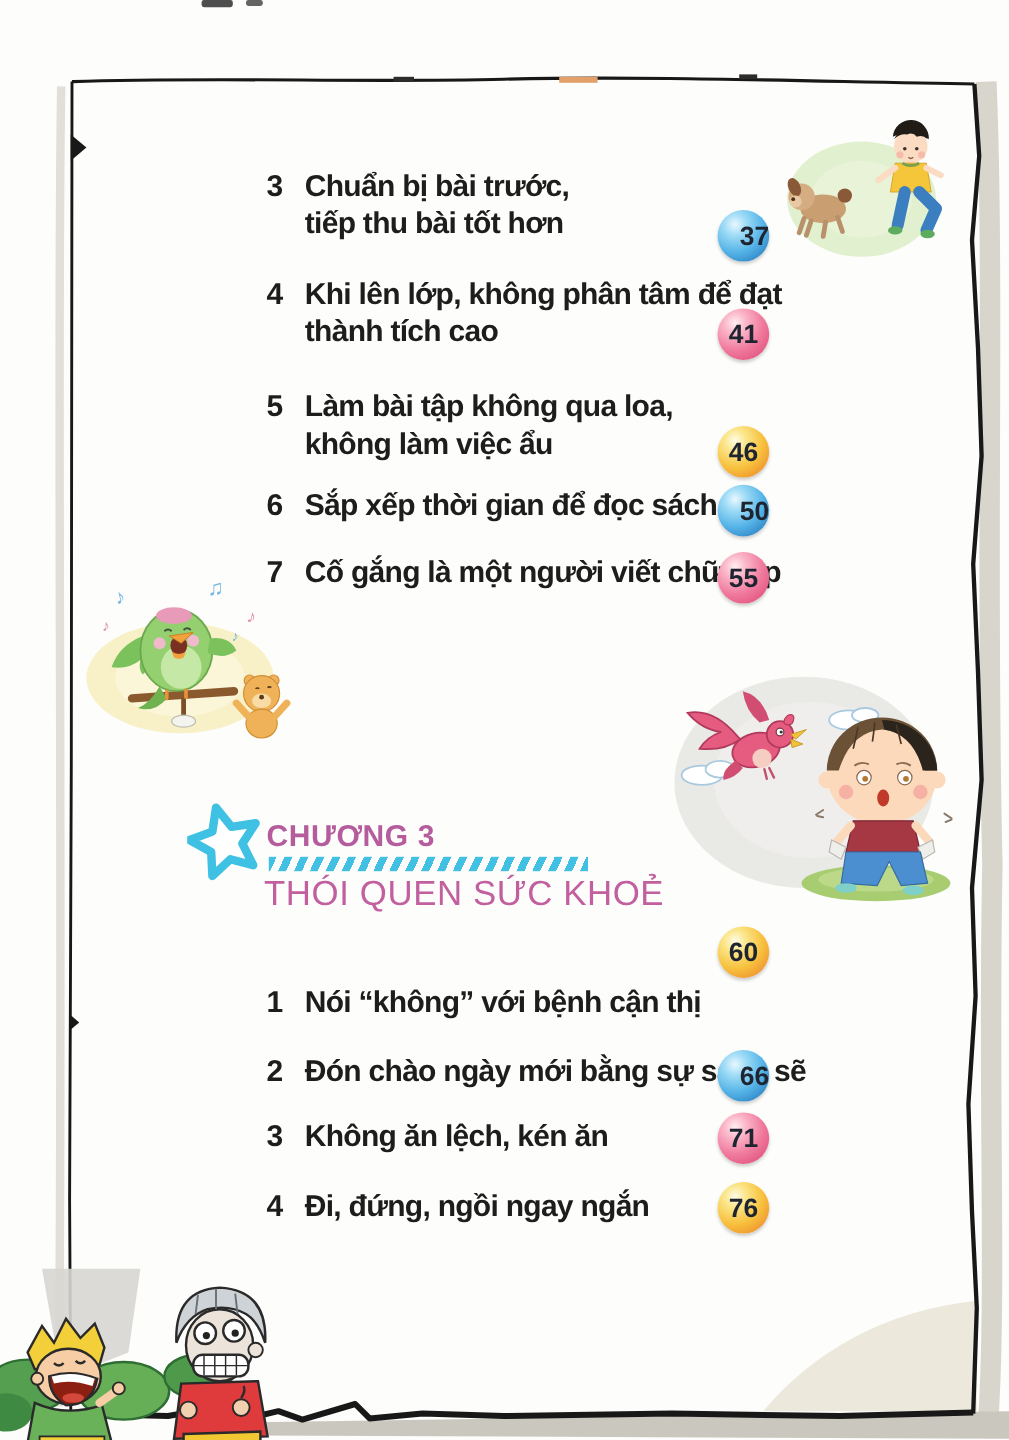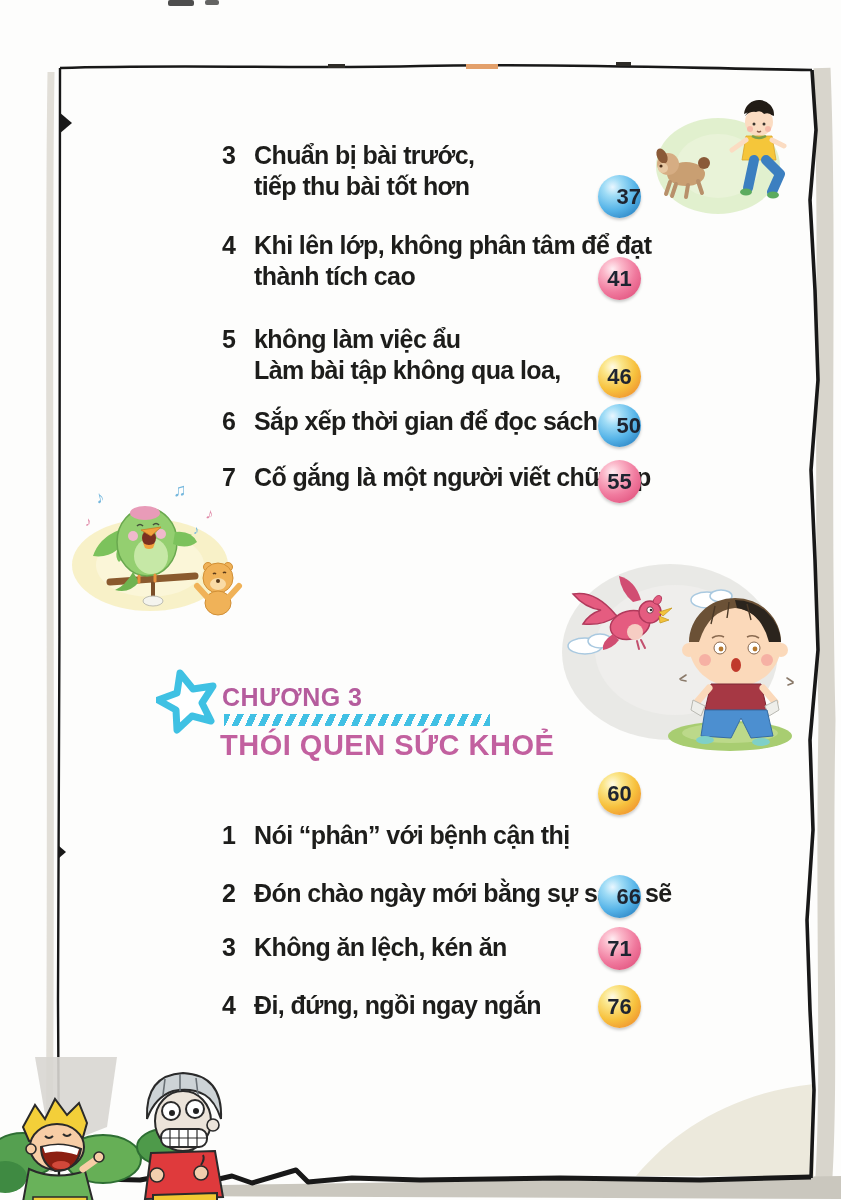--- a/index.html
+++ b/index.html
@@ -34,21 +34,21 @@
   .chapter-label{
     position:absolute;left:222px;top:683px;
     color:#b55c9d;font-size:25px;font-weight:700;letter-spacing:0.5px;text-align:center;
   }
   .dash-strip{
     position:absolute;left:224px;top:714px;width:266px;height:12px;
     background:repeating-linear-gradient(115deg,#41c0e4 0 6px,transparent 6px 12px);
   }
   .chapter-title{
     position:absolute;left:220px;top:729px;
-    color:#c2609f;font-size:29px;font-weight:700;letter-spacing:0.5px;
+    color:#c2609f;font-size:29px;font-weight:400;letter-spacing:0.5px;
   }
   .z3{z-index:3;}
 </style>
 </head>
 <body>
 
 <div class="canvas">
 
   <svg class="frame-svg" width="841" height="1200" viewBox="0 0 841 1200">
     <path d="M822,68 C829,240 821,480 827,720 C823,920 831,1080 823,1192" stroke="#d8d5cc" stroke-width="17" fill="none"></path>
@@ -230,22 +230,22 @@
         <span class="ln">thành tích cao</span>
       </span>
     </div>
     <div class="ball ball-pink" style="top:257px">
         <span>41</span>
       </div>
 
     <div class="row" style="top:324px">
       <span class="num">5</span>
       <span class="lines">
+        <span class="ln">Làm bài tập không qua loa,</span>
         <span class="ln">không làm việc ẩu</span>
-        <span class="ln">Làm bài tập không qua loa,</span>
       </span>
     </div>
     <div class="ball ball-yellow" style="top:355px">
         <span>46</span>
       </div>
 
     <div class="row" style="top:406px">
       <span class="num">6</span>
       <span class="lines">
         <span class="ln">Sắp xếp thời gian để đọc sách</span>
@@ -268,21 +268,21 @@
     <svg class="star" width="64" height="74" viewBox="0 0 64 74">
       <polygon points="24,9 37,25 57,22 46,39 55,57 36,52 21,66 20,46 2,36 21,29" fill="#ffffff" stroke="#3fc1e3" stroke-width="7" stroke-linejoin="round"></polygon>
     </svg>
     <div class="chapter-label">CHƯƠNG 3</div>
     <div class="dash-strip"></div>
     <div class="chapter-title">THÓI QUEN SỨC KHOẺ</div>
 
     <div class="row" style="top:820px">
       <span class="num">1</span>
       <span class="lines">
-        <span class="ln">Nói “phân” với bệnh cận thị</span>
+        <span class="ln">Nói “không” với bệnh cận thị</span>
       </span>
     </div>
     <div class="ball ball-yellow" style="top:772px">
         <span>60</span>
       </div>
 
     <div class="row" style="top:878px">
       <span class="num">2</span>
       <span class="lines">
         <span class="ln">Đón chào ngày mới bằng sự sạch sẽ</span>

